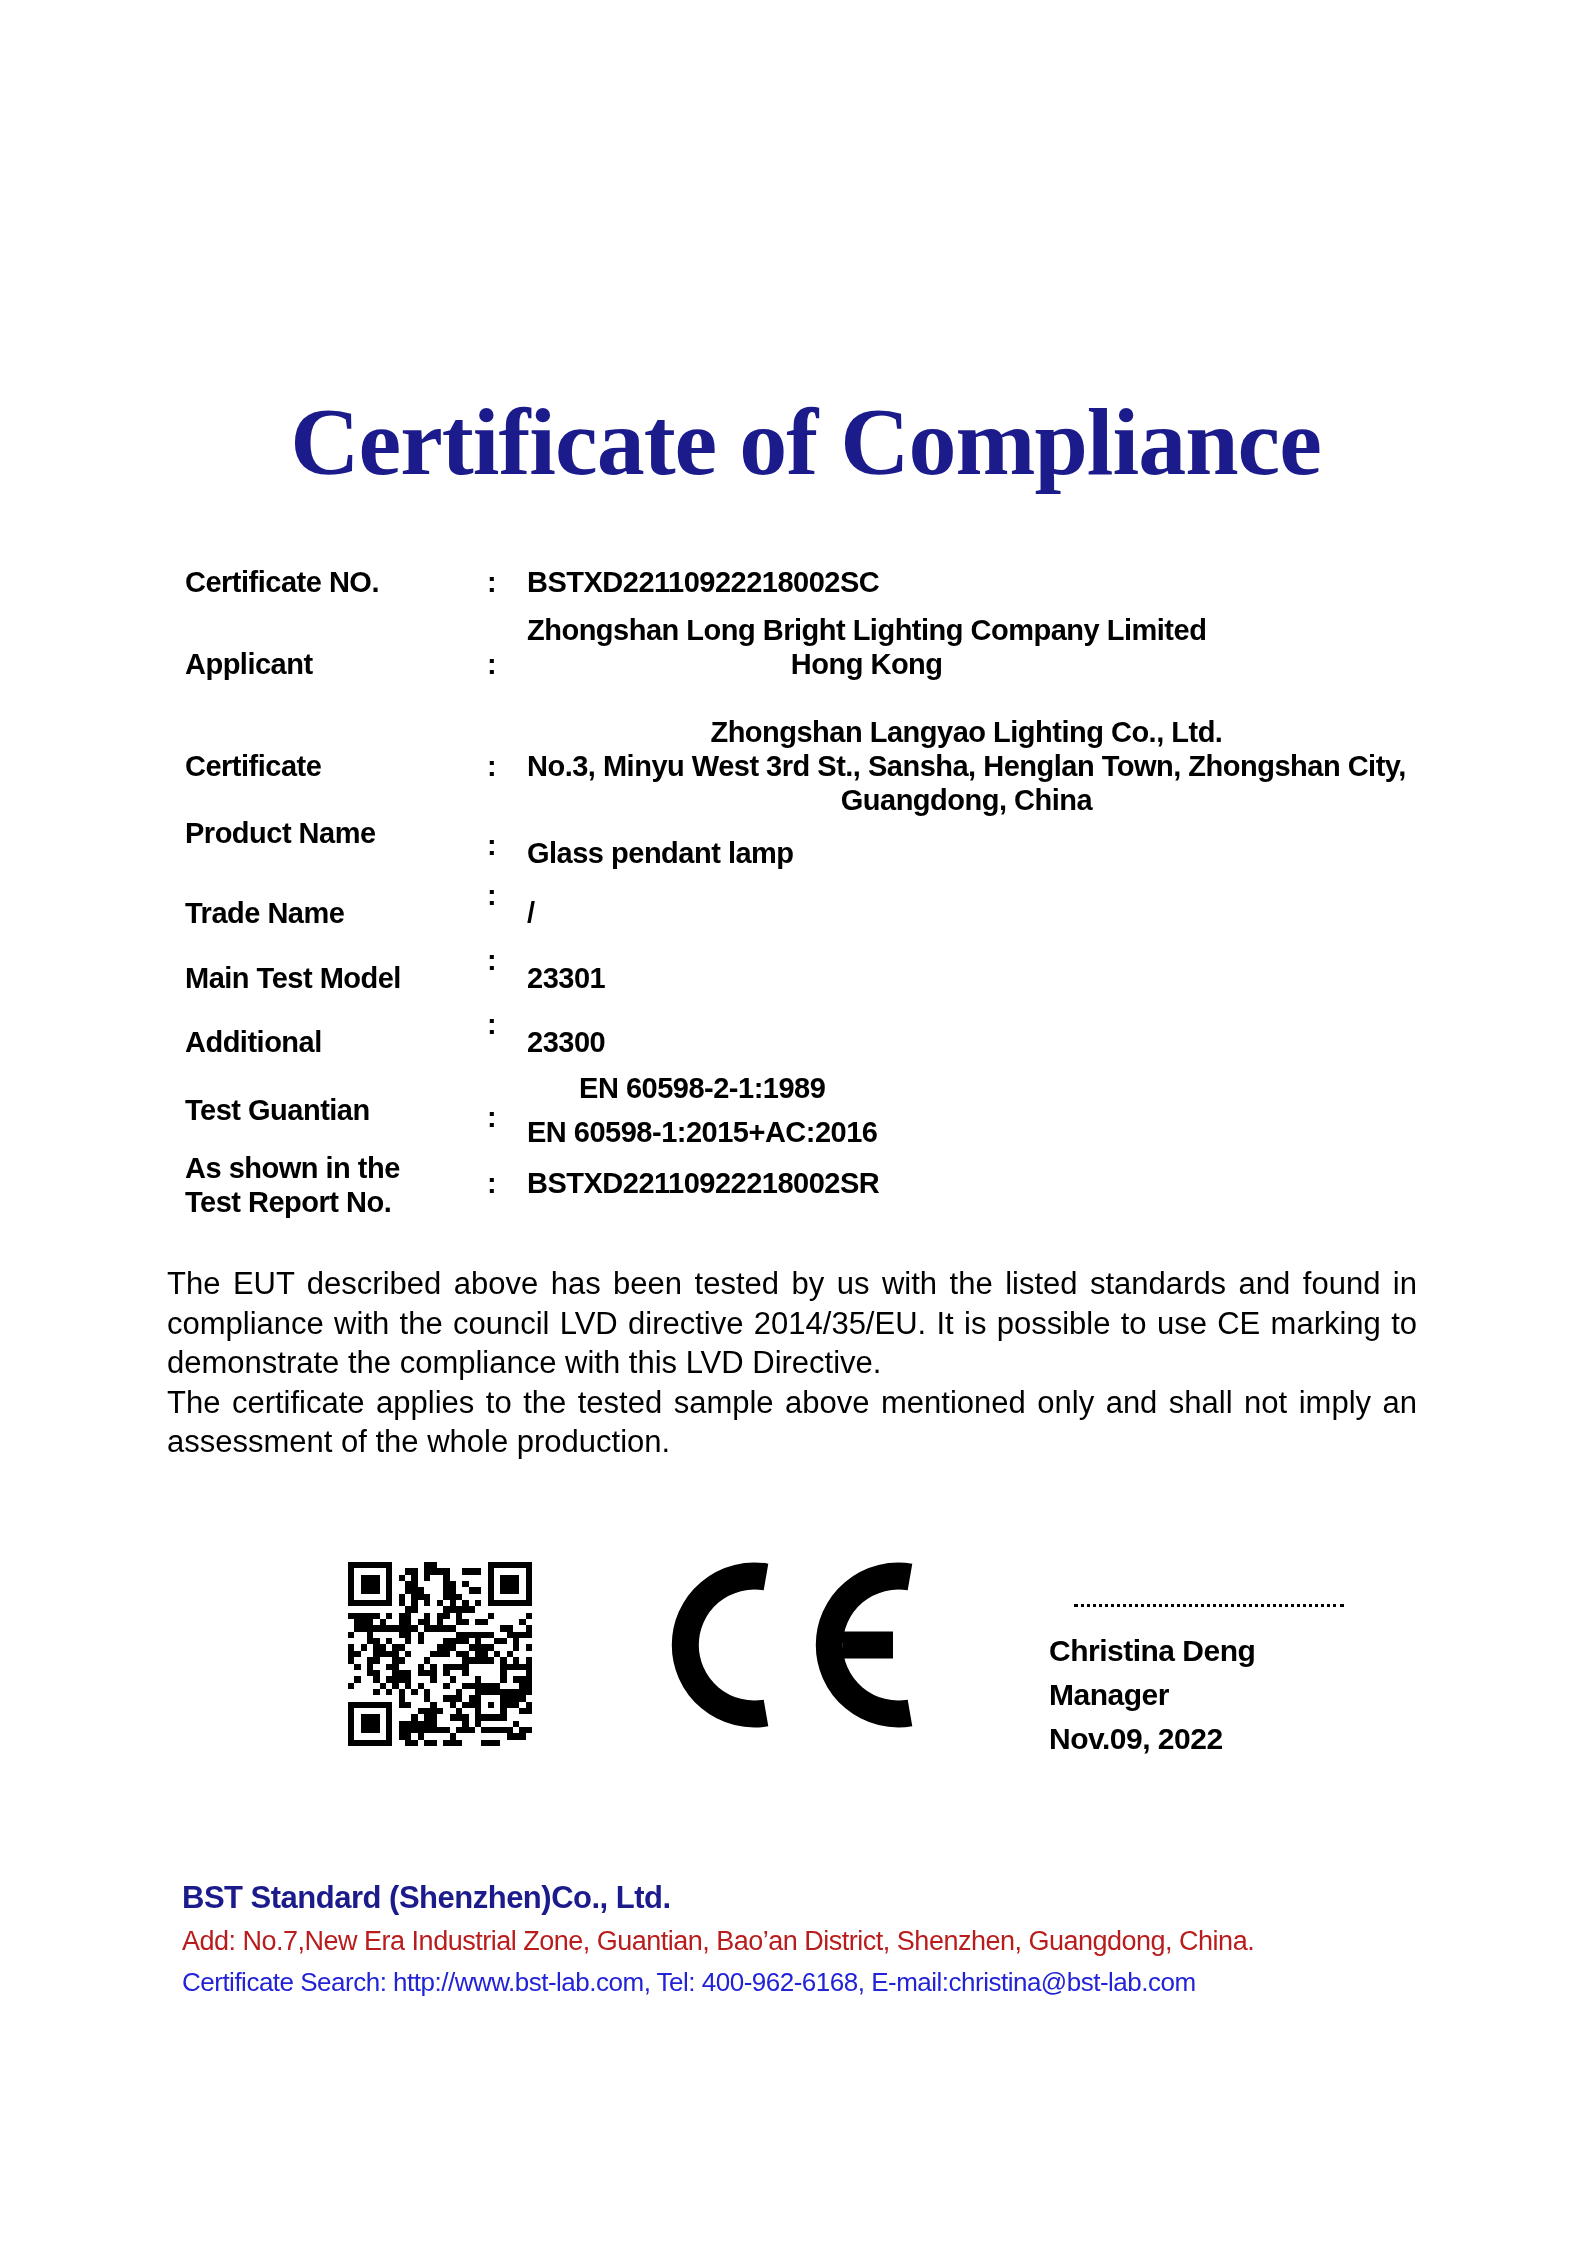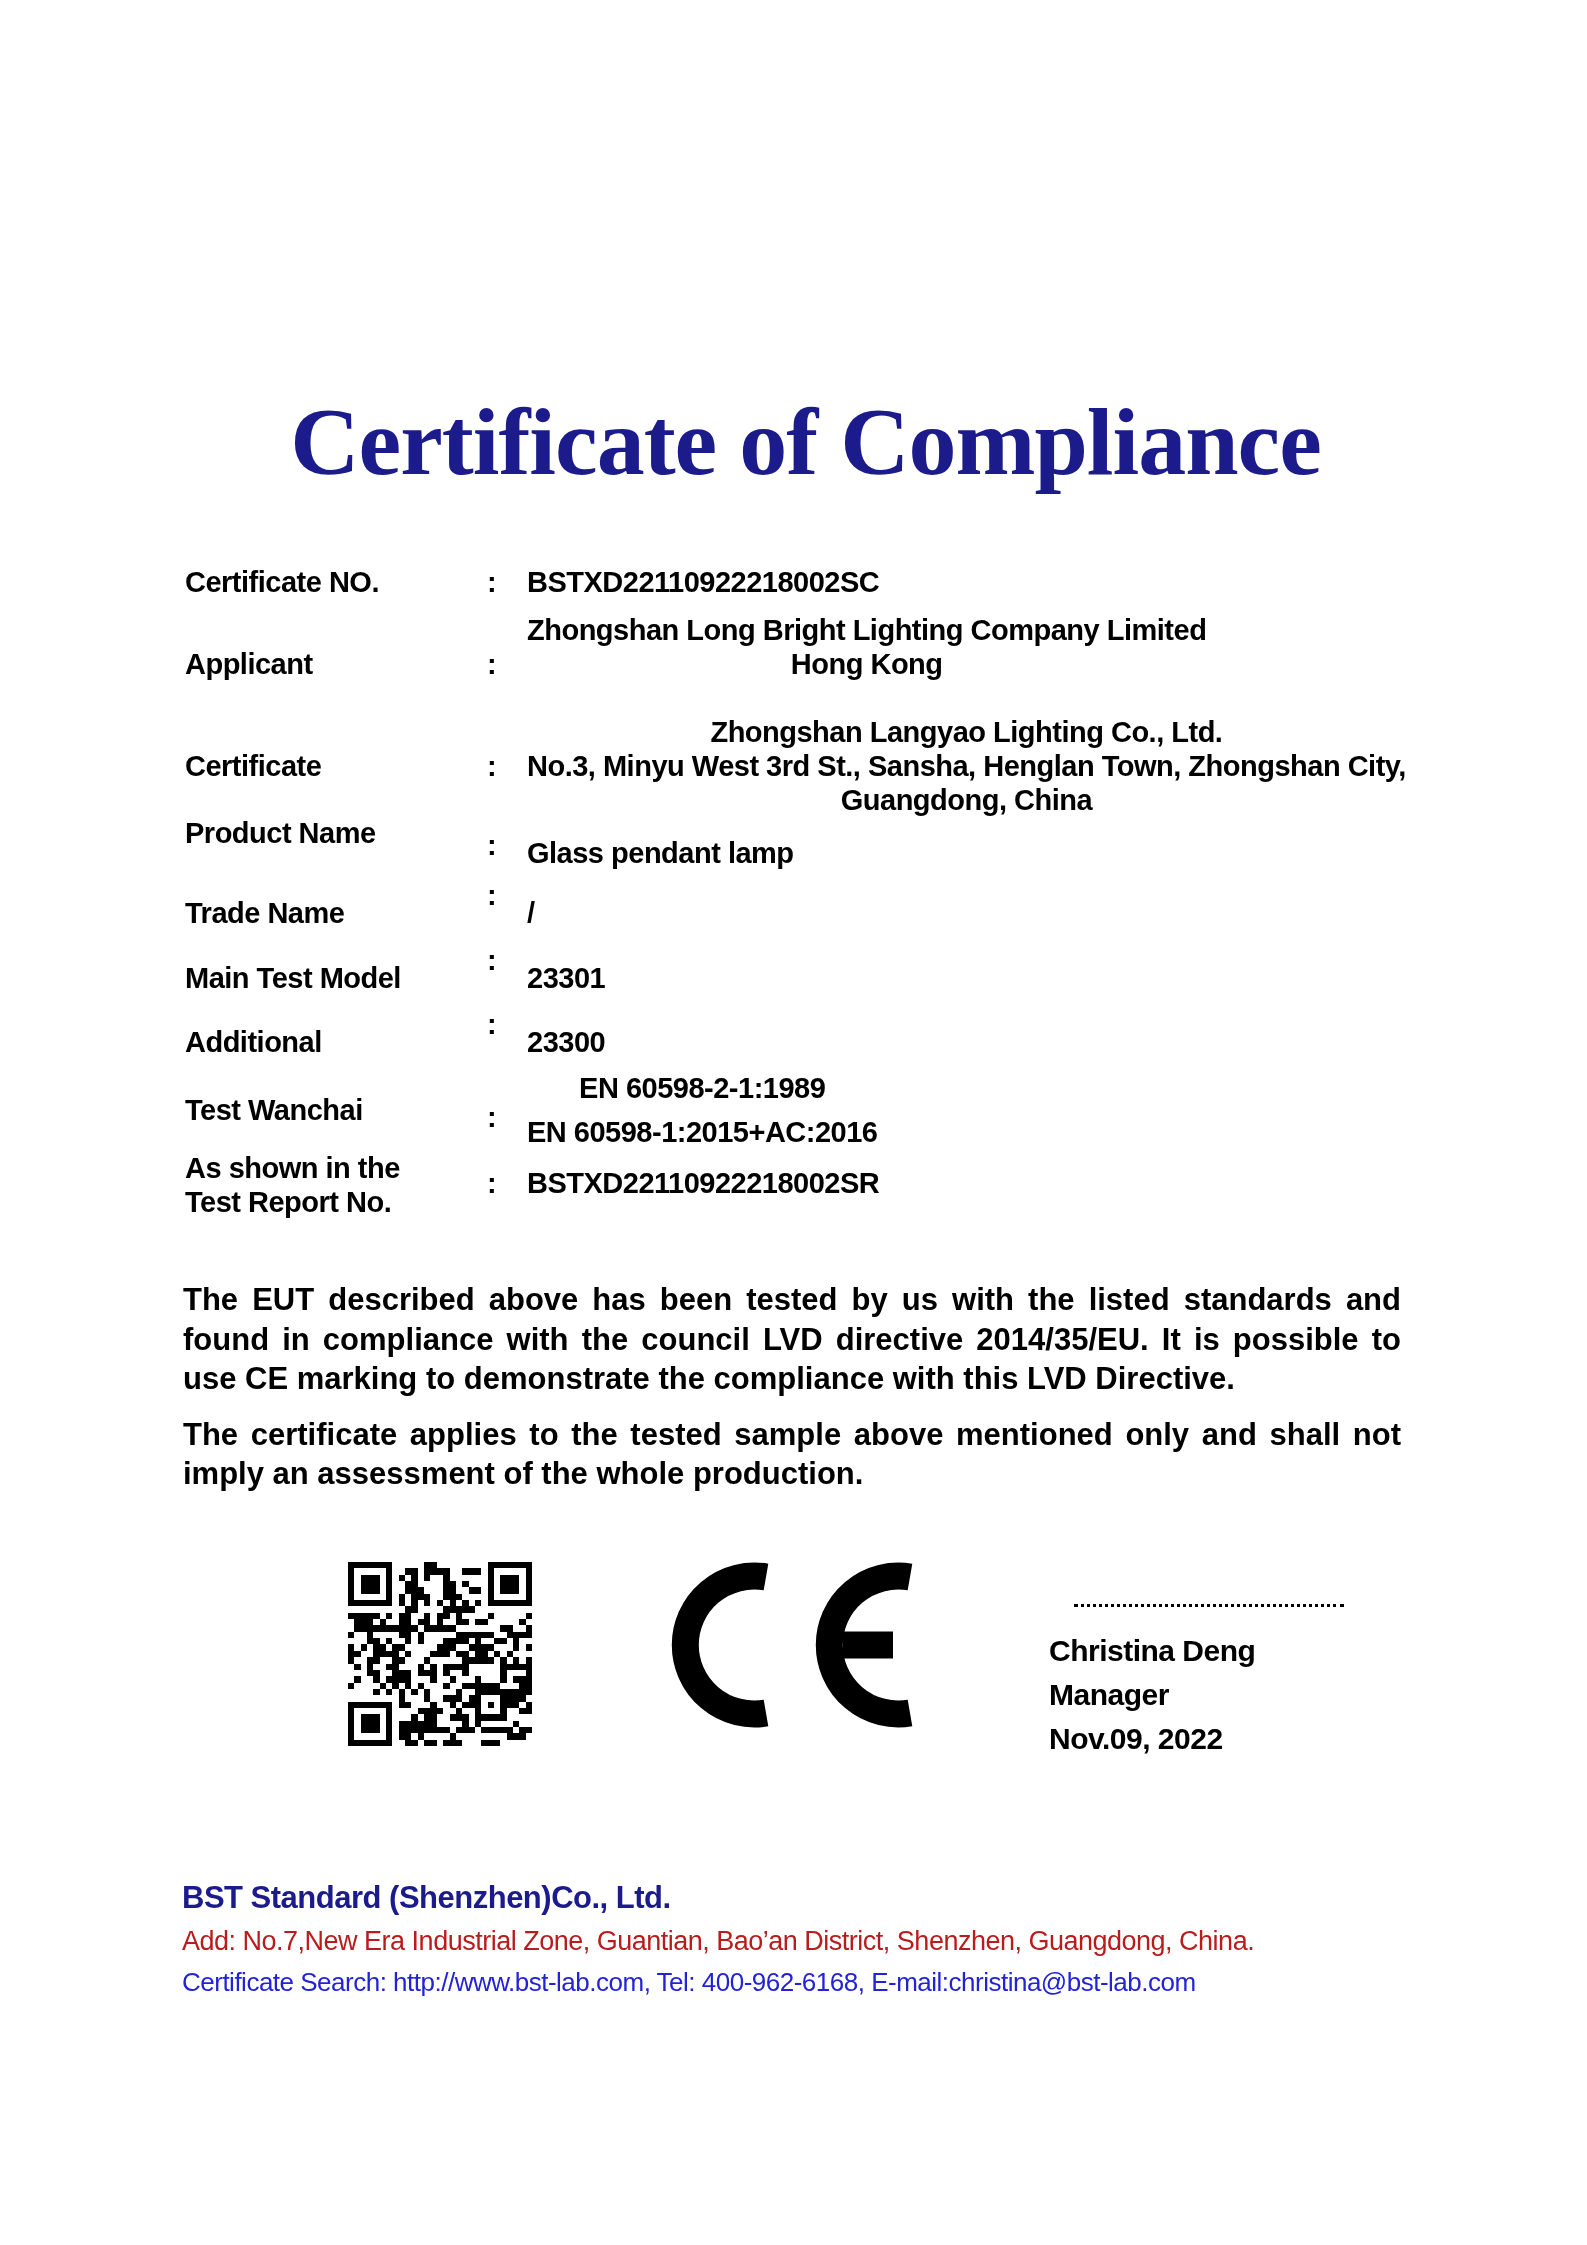--- a/index.html
+++ b/index.html
@@ -36,21 +36,21 @@
   .field-colon{left:487px;}
   .field-value{left:527px;text-align:center;}
   .lh44{line-height:44px;}
   .body-text{
     position:absolute;
     left:167px; top:1264px; width:1250px;
     font-size:31px;
     line-height:39.5px;
     text-align:justify;
   }
-  .body-text p{margin:16px;font-weight:bold;}
+  .body-text p{margin:0;}
   .qr{
     position:absolute;
     left:348px; top:1562px;
     width:184px; height:184px;
   }
   .ce{
     position:absolute;
     left:671px; top:1560px;
     width:244px; height:170px;
   }
@@ -146,21 +146,21 @@
     <div class="field-value" style="top:961px">23301</div>
   </div>
 
   <div>
     <div class="field-label" style="top:1025px">Additional</div>
     <div class="field-colon" style="top:1007px">:</div>
     <div class="field-value" style="top:1025px">23300</div>
   </div>
 
   <div>
-    <div class="field-label" style="top:1093px">Test Wanchai</div>
+    <div class="field-label" style="top:1093px">Test Guantian</div>
     <div class="field-colon" style="top:1100px">:</div>
     <div class="field-value lh44" style="top:1066px">
       <div>EN 60598-2-1:1989</div>
       <div>EN 60598-1:2015+AC:2016</div>
     </div>
   </div>
 
   <div>
     <div class="field-label" style="top:1151px">
       <div>As shown in the</div>

